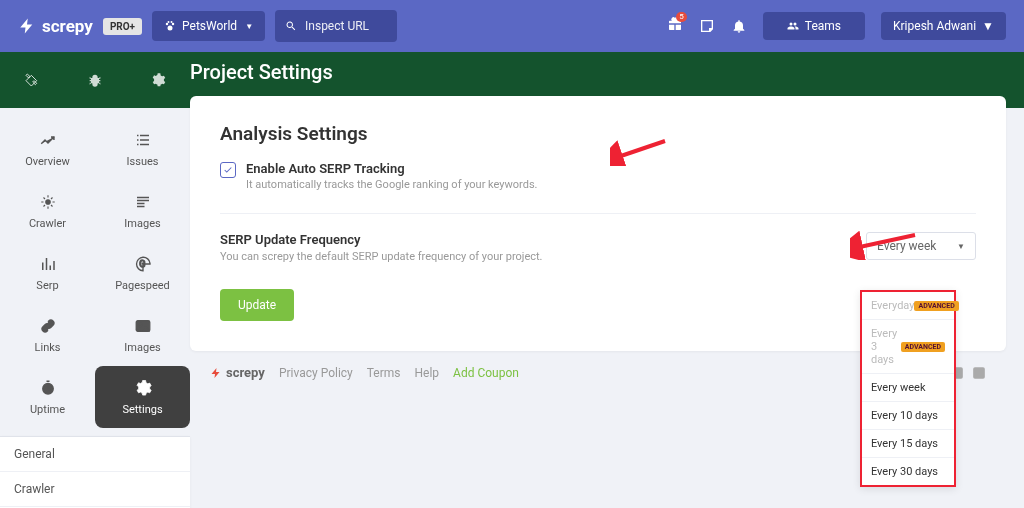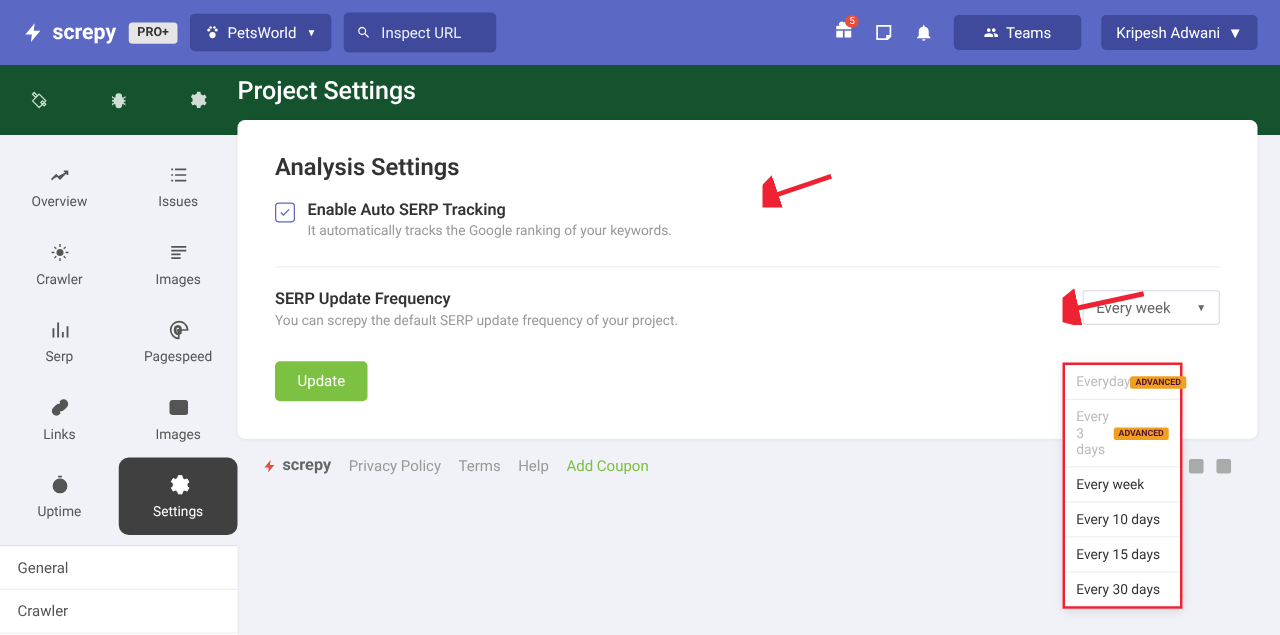--- a/index.html
+++ b/index.html
@@ -46,21 +46,21 @@
 .chk svg { width: 10px; height: 10px; stroke: #5b68c4; fill: none; stroke-width: 2.5; }
 .chk-label { font-size: 13px; font-weight: 600; color: #333; }
 .chk-desc { font-size: 11px; color: #999; margin-top: 2px; }
 .divider { height: 1px; background: #eef0f5; margin: 0 0 18px; }
 .freq-row { display: flex; gap: 40px; position: relative; }
 .freq-left { flex: 1; }
 .freq-title { font-size: 13px; font-weight: 600; color: #333; }
 .freq-desc { font-size: 11px; color: #999; margin-top: 3px; }
 .select-box { border: 1px solid #dcdfe8; border-radius: 3px; padding: 6px 10px; font-size: 12px; color: #666; display: flex; align-items: center; gap: 6px; width: 110px; cursor: pointer; justify-content: space-between; background:#fff; }
 .select-box .caret { font-size: 8px; }
-.dropdown { position: absolute; top: 30px; right: 16px; width: 96px; border: 2px solid #e23; background: #fff; z-index: 5; box-shadow: 0 2px 8px rgba(0,0,0,0.1); }
+.dropdown { position: absolute; top: 30px; right: 6px; width: 96px; border: 2px solid #e23; background: #fff; z-index: 5; box-shadow: 0 2px 8px rgba(0,0,0,0.1); }
 .dd-item { padding: 7px 9px; font-size: 11px; color: #333; border-bottom: 1px solid #eef0f5; display: flex; justify-content: space-between; align-items: center; cursor: pointer; }
 .dd-item:last-child { border-bottom: none; }
 .dd-item.disabled { color: #bbb; }
 .dd-badge { background: #f0a020; color: #513; font-size: 7px; padding: 1px 4px; border-radius: 2px; font-weight:700; text-transform: uppercase; }
 .update-btn { background: #7cc142; color: #fff; border: none; padding: 9px 18px; border-radius: 4px; font-size: 12px; cursor: pointer; margin-top: 26px; }
 
 .arrow { position: absolute; pointer-events: none; }
 .arrow1 { top: 40px; left: 420px; }
 .arrow2 { top: 134px; left: 660px; }
 

